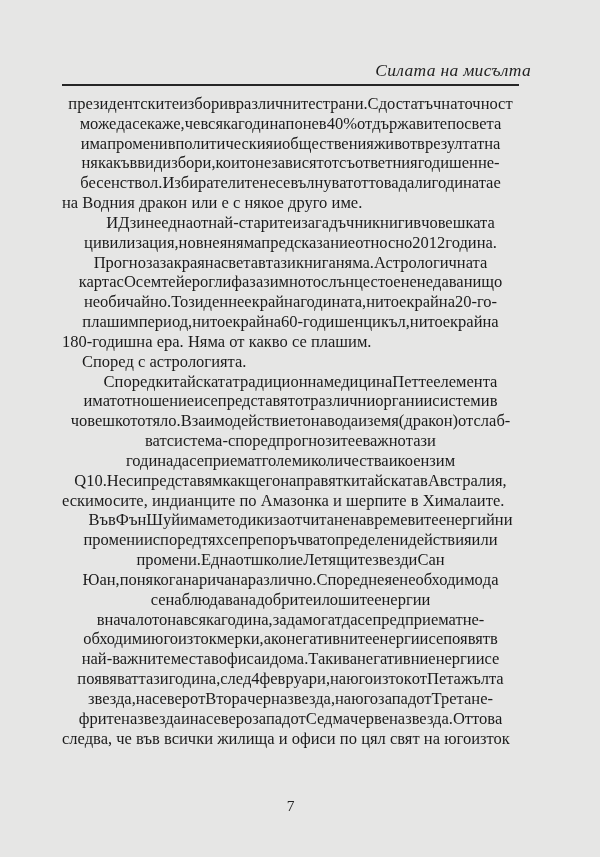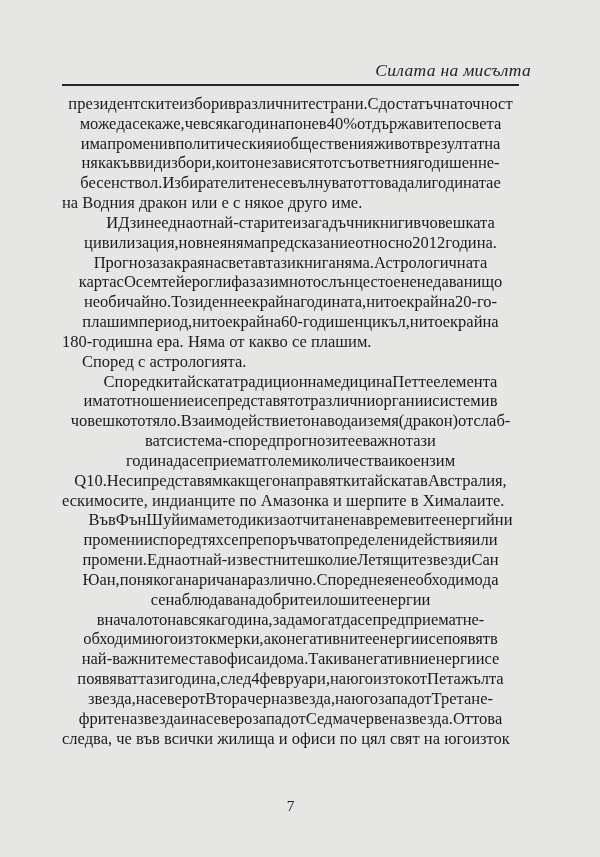--- a/index.html
+++ b/index.html
@@ -367,21 +367,20 @@
             <span>се</span>
             <span>препоръчват</span>
             <span>определени</span>
             <span>действия</span>
             <span>или</span>
           </div>
           <div class="line">
             <span>промени.</span>
             <span>Една</span>
             <span>от</span>
-            <span>най-известните</span>
             <span>школи</span>
             <span>е</span>
             <span>Летящите</span>
             <span>звезди</span>
             <span>Сан</span>
           </div>
           <div class="line">
             <span>Юан,</span>
             <span>понякога</span>
             <span>наричана</span>

